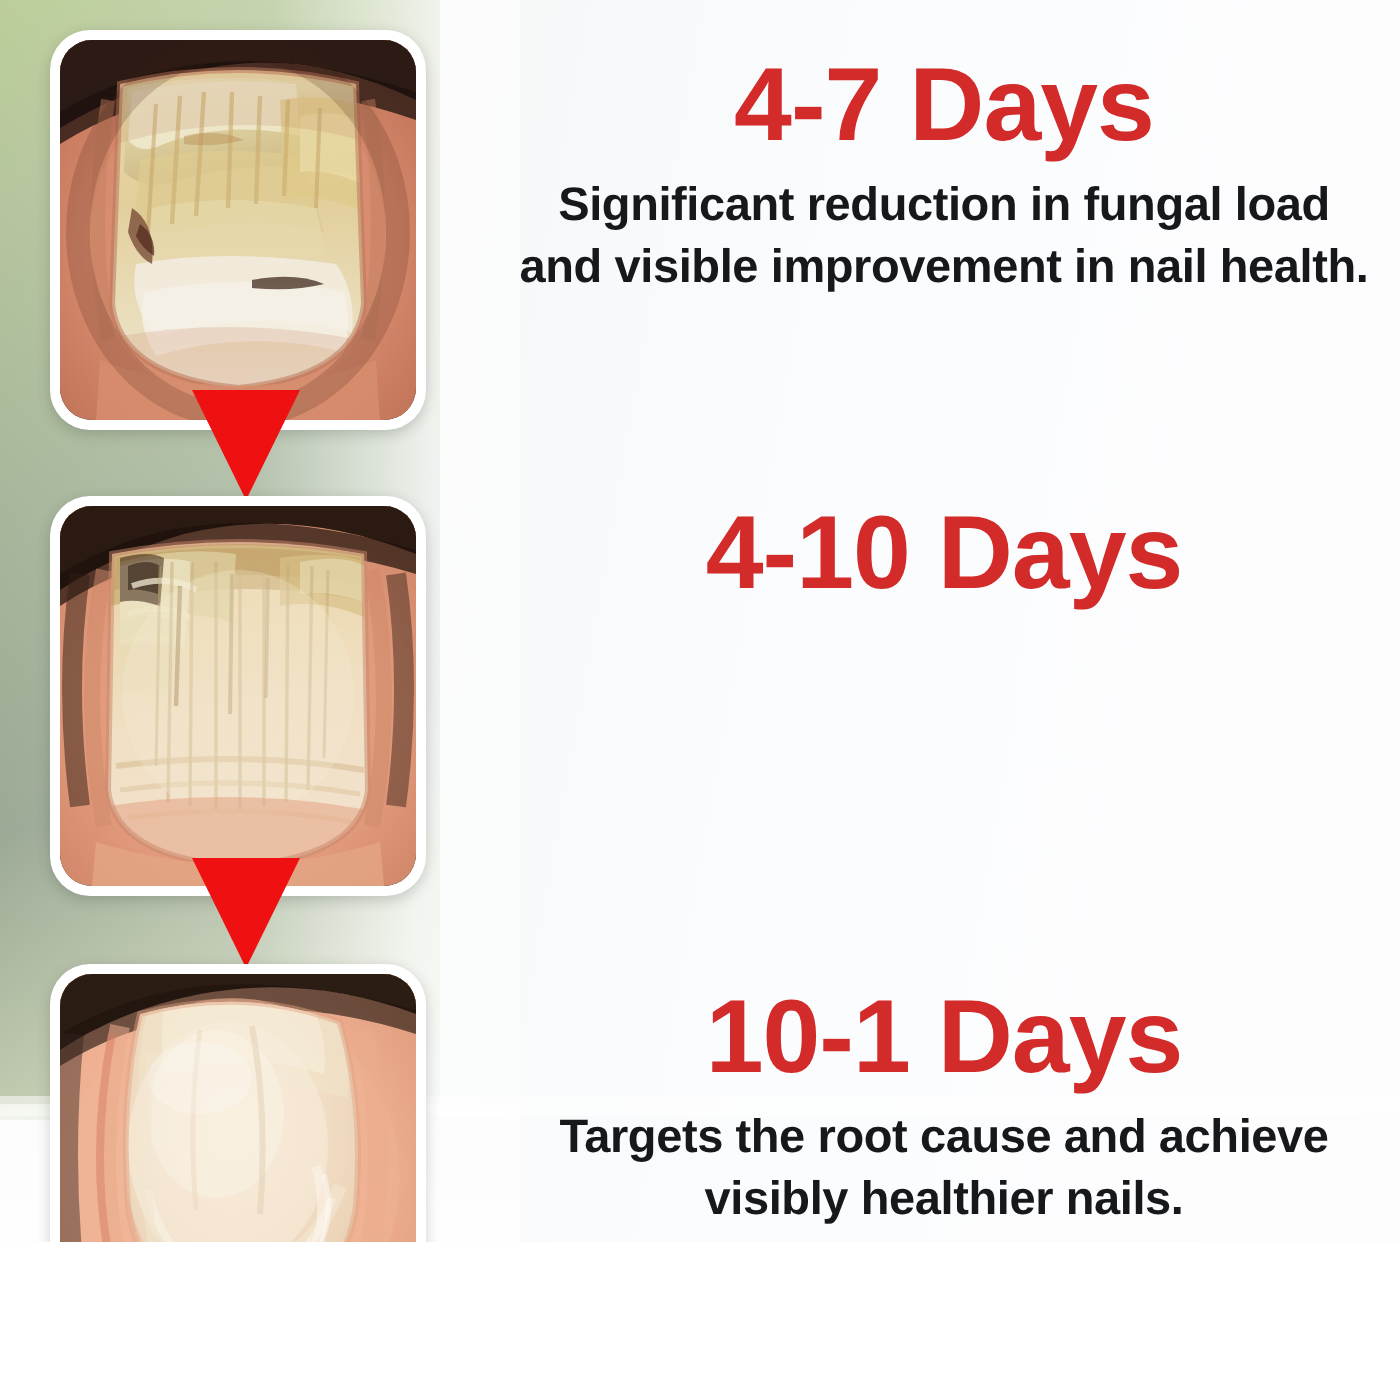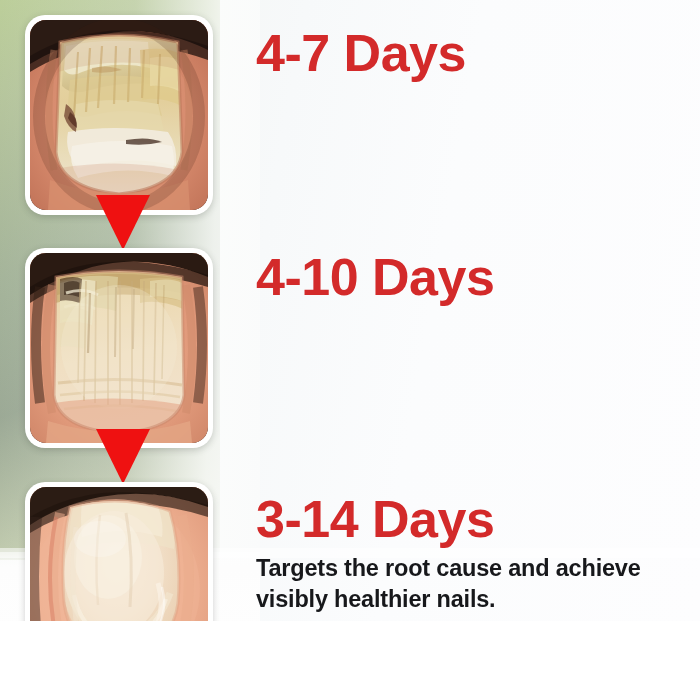--- a/index.html
+++ b/index.html
@@ -13,20 +13,21 @@
     background: #ffffff;
     overflow: hidden;
   }
 
   #infographic {
     position: relative;
     width: 700px;
     height: 621px;
     overflow: hidden;
     background: #5eead4;
+    text-align: center;
   }
 
   
   .bg-base {
     position: absolute;
     inset: 0;
     background: linear-gradient(100deg, #eef3ec 0%, #f3f6f4 18%, #f7f9fa 38%, #fbfcfd 60%, #fdfdfe 100%);
   }
   .bg-olive {
     position: absolute;
@@ -324,24 +325,25 @@
           <path d="M152 28 Q166 92 152 154" stroke="#e9ab8c" stroke-width="10" fill="none" opacity="0.5"></path>
           <path d="M6 30 Q0 90 6 150" stroke="#33211a" stroke-width="12" fill="none" opacity="0.45"></path>
           <path d="M22 166 Q90 186 158 166 L160 190 L20 190 Z" fill="#eeb294" opacity="0.9"></path>
         </g>
       </svg>
     </div>
   </div>
 
   <div class="text-block t1">
     <h2 class="headline">4-7 Days</h2>
+    <p class="body-text">Significant reduction in fungal load and visible improvement in nail health.</p>
   </div>
 
   <div class="text-block t2">
     <h2 class="headline">4-10 Days</h2>
   </div>
 
   <div class="text-block t3">
-    <h2 class="headline">3-14 Days</h2>
+    <h2 class="headline">10-1 Days</h2>
     <p class="body-text">Targets the root cause and achieve visibly healthier nails.</p>
   </div>
 
 </div>
 
 </body></html>

